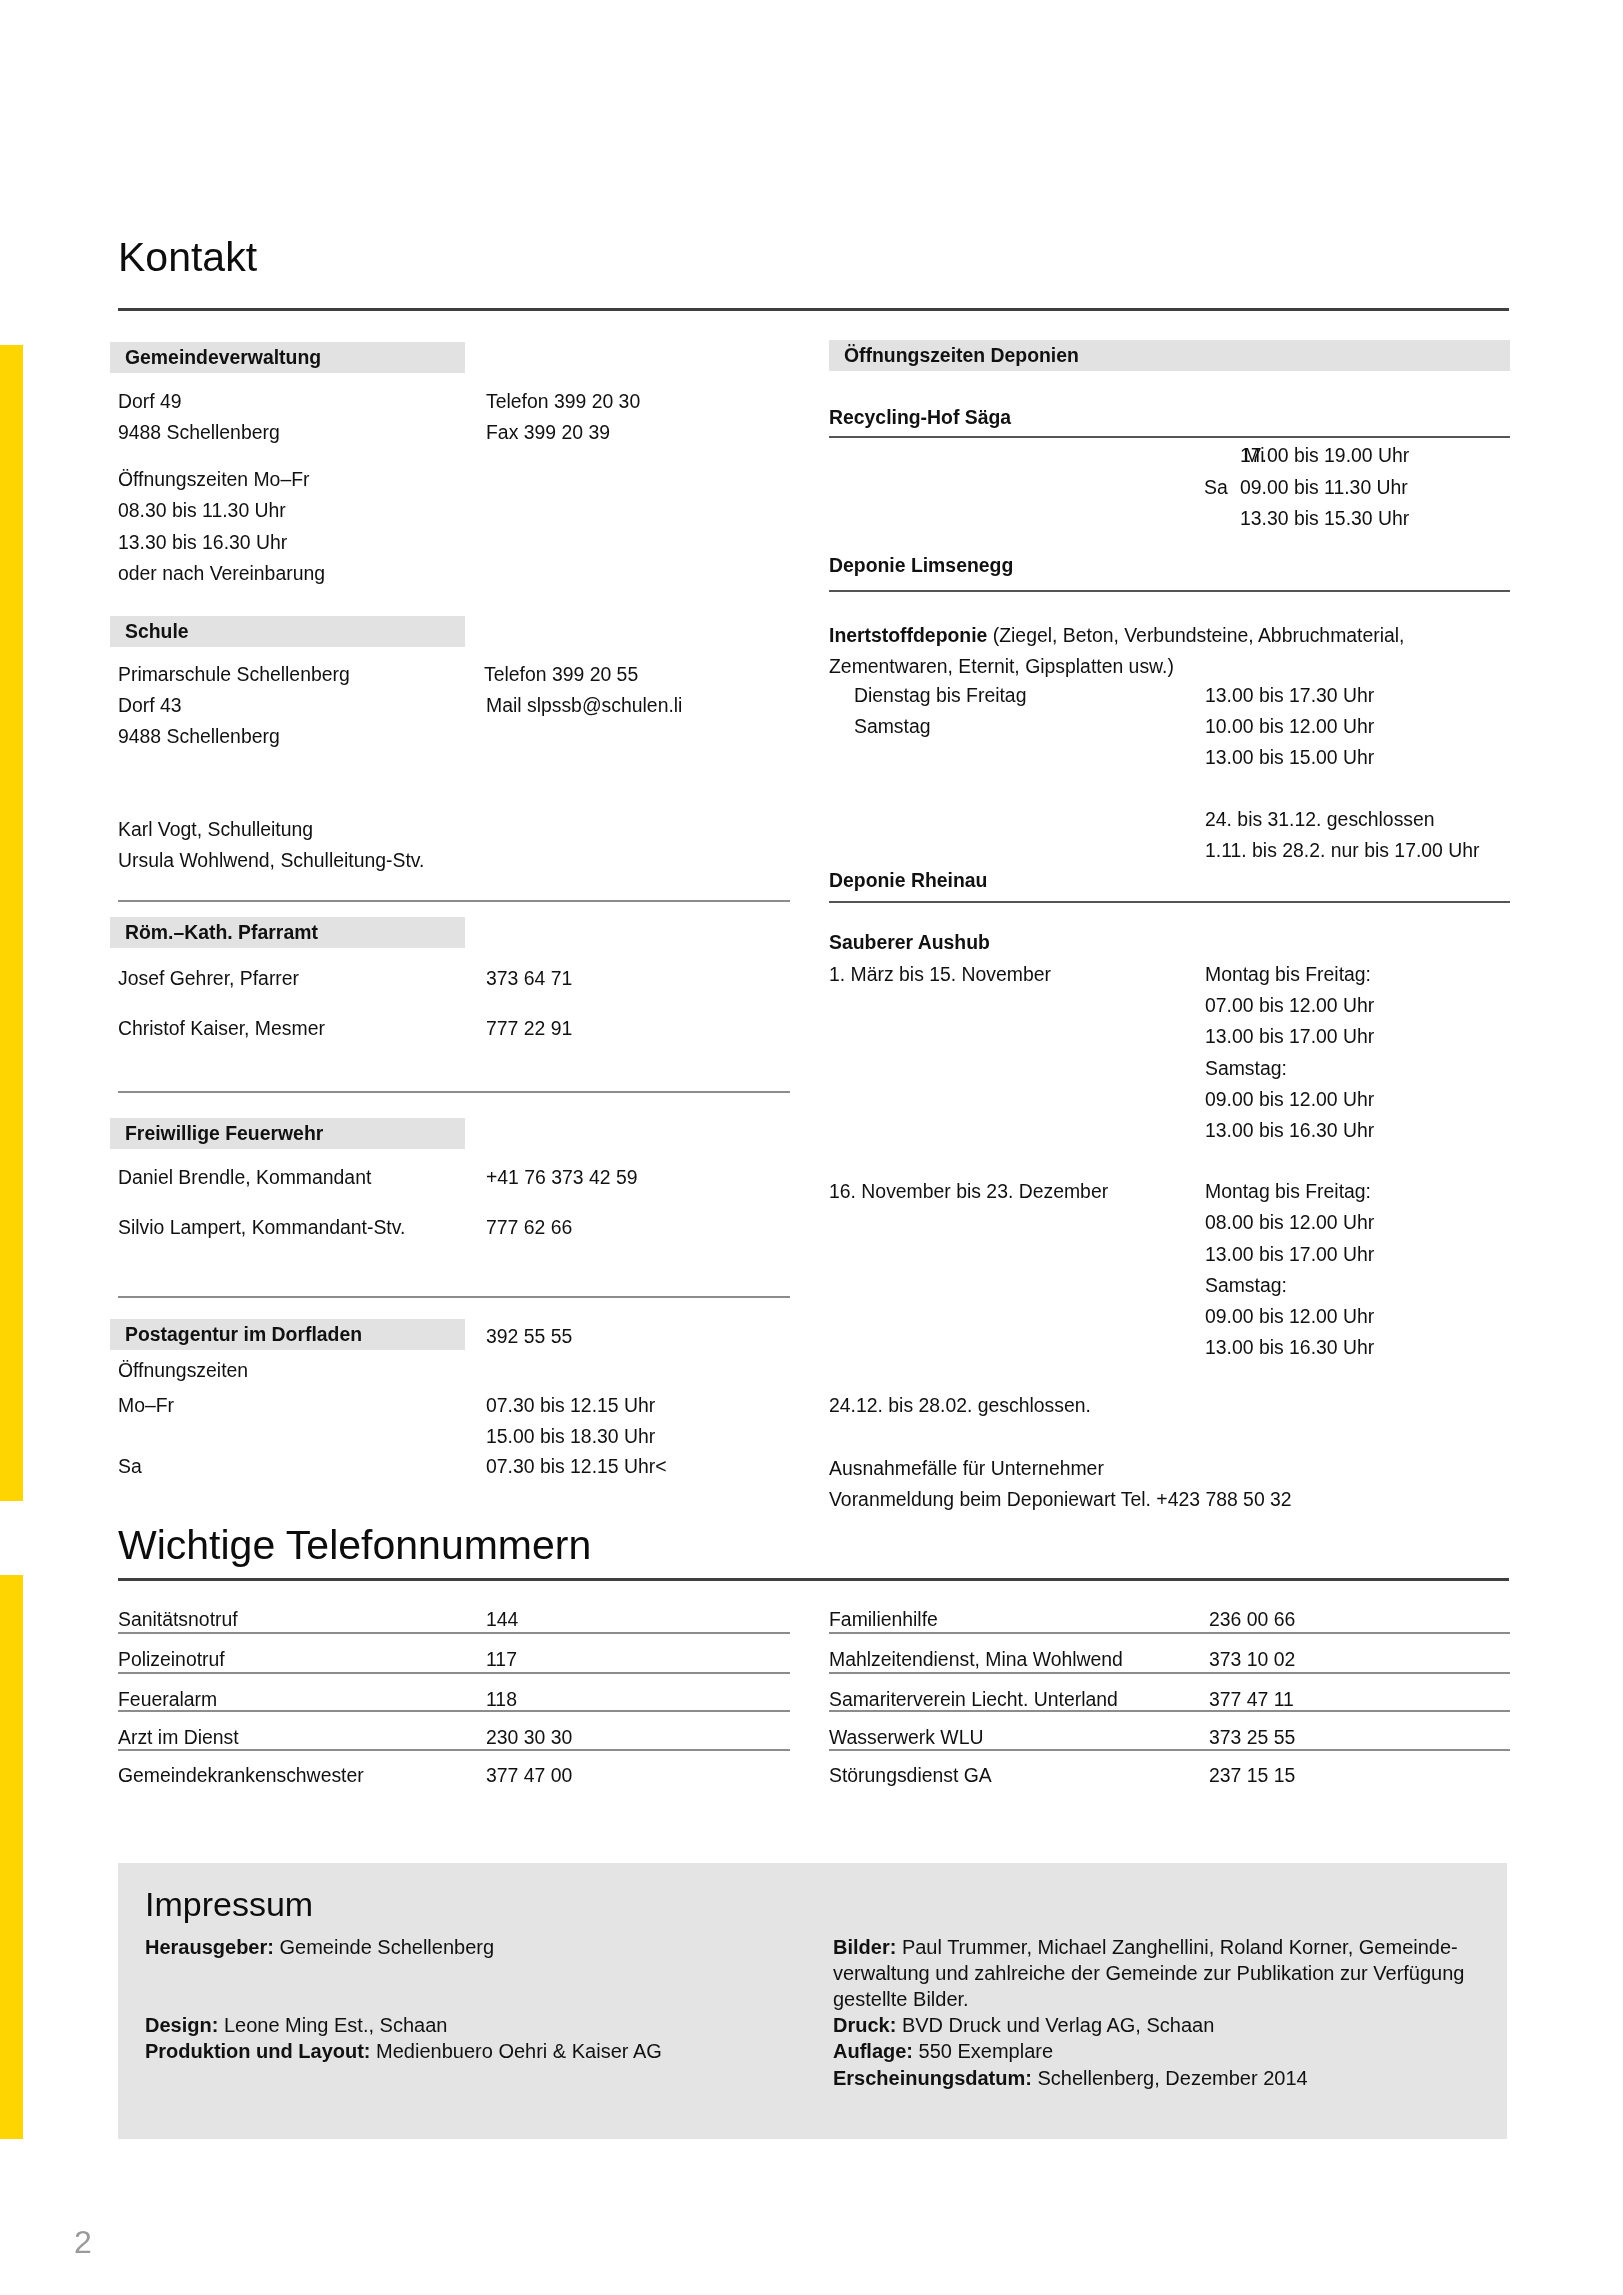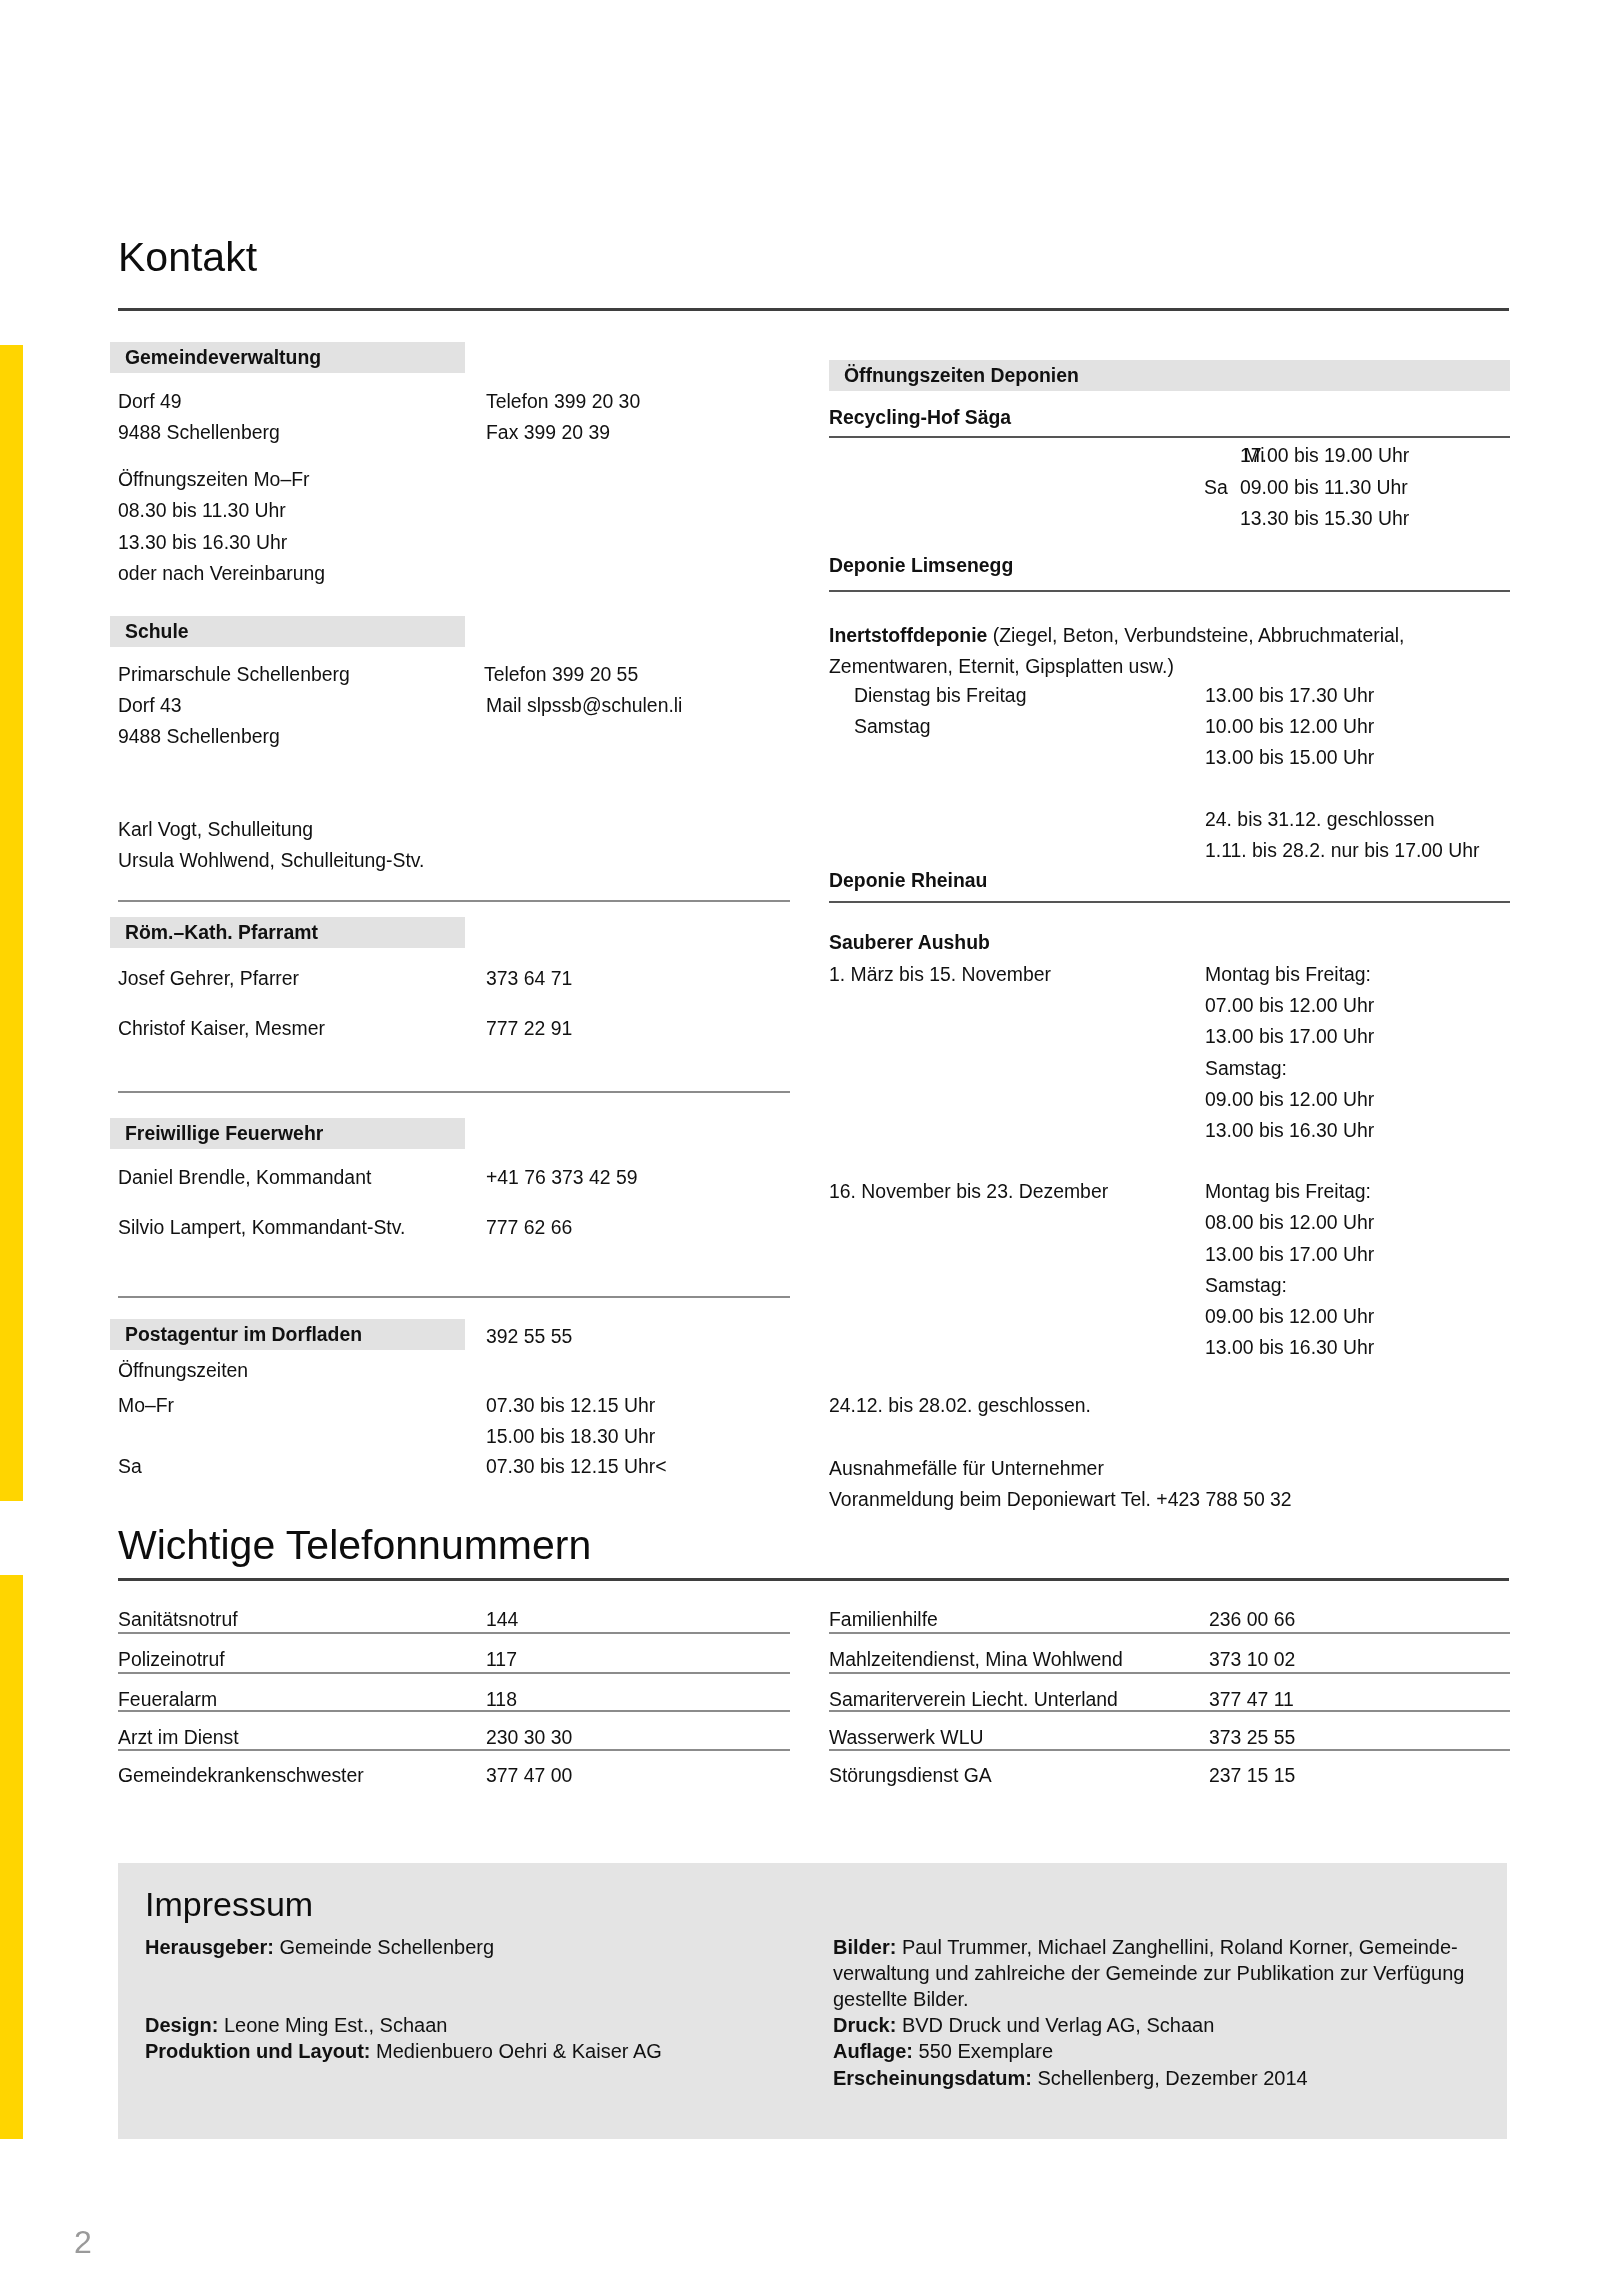--- a/index.html
+++ b/index.html
@@ -69,21 +69,21 @@
   <div class="rule" style="left:118px;top:1296px;width:672px;"></div>
   <div class="bar" style="top:1319px;">Postagentur im Dorfladen</div>
   <div class="t" style="left:486px;top:1321px;">392 55 55</div>
   <div class="t" style="left:118px;top:1355px;">Öffnungszeiten</div>
   <div class="t" style="left:118px;top:1390px;">Mo–Fr</div>
   <div class="t" style="left:486px;top:1390px;">07.30 bis 12.15 Uhr</div>
   <div class="t" style="left:486px;top:1421px;">15.00 bis 18.30 Uhr</div>
   <div class="t" style="left:118px;top:1451px;">Sa</div>
   <div class="t" style="left:486px;top:1451px;">07.30 bis 12.15 Uhr&lt;</div>
 
-  <div class="bar rbar" style="top:360px;">Öffnungszeiten Deponien</div>
+  <div class="bar rbar" style="top:340px;">Öffnungszeiten Deponien</div>
 
   <div class="t b" style="left:829px;top:402px;">Recycling-Hof Säga</div>
   <div class="rule-med" style="left:829px;top:436px;width:681px;"></div>
   <div class="t" style="left:1204px;top:440px;margin-left:40px;">Mi</div>
   <div class="t" style="left:1240px;top:440px;">17.00 bis 19.00 Uhr</div>
   <div class="t" style="left:1204px;top:472px;">Sa</div>
   <div class="t" style="left:1240px;top:472px;">09.00 bis 11.30 Uhr</div>
   <div class="t" style="left:1240px;top:503px;">13.30 bis 15.30 Uhr</div>
 
   <div class="t b" style="left:829px;top:550px;">Deponie Limsenegg</div>

